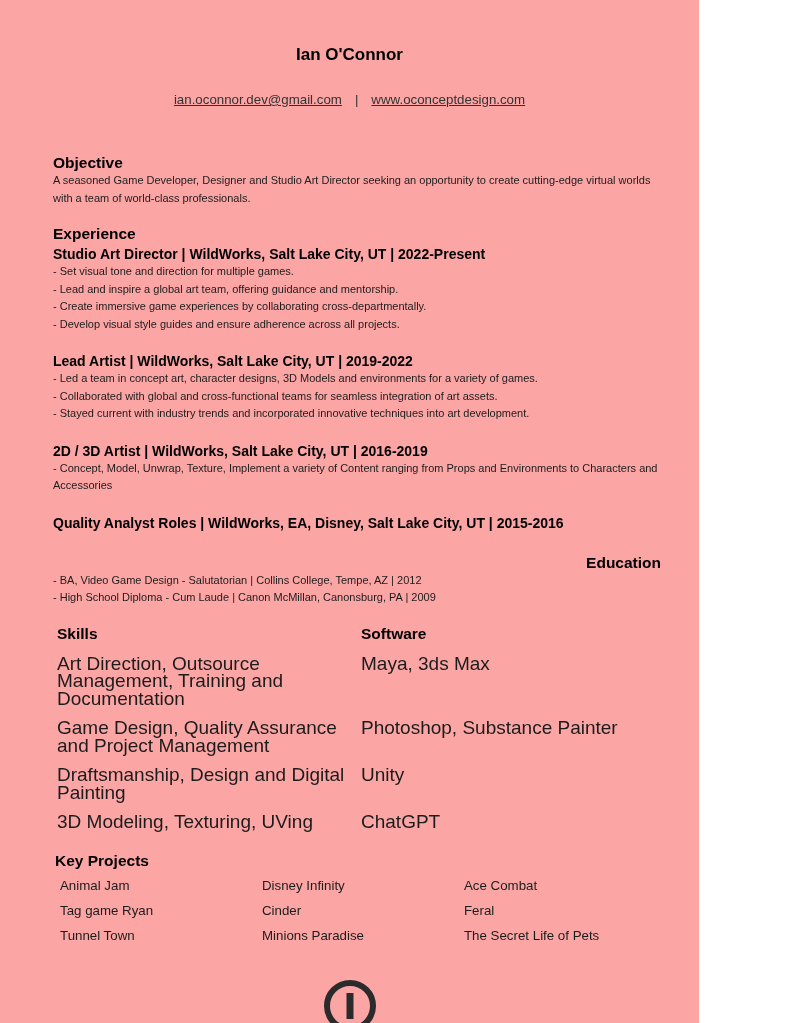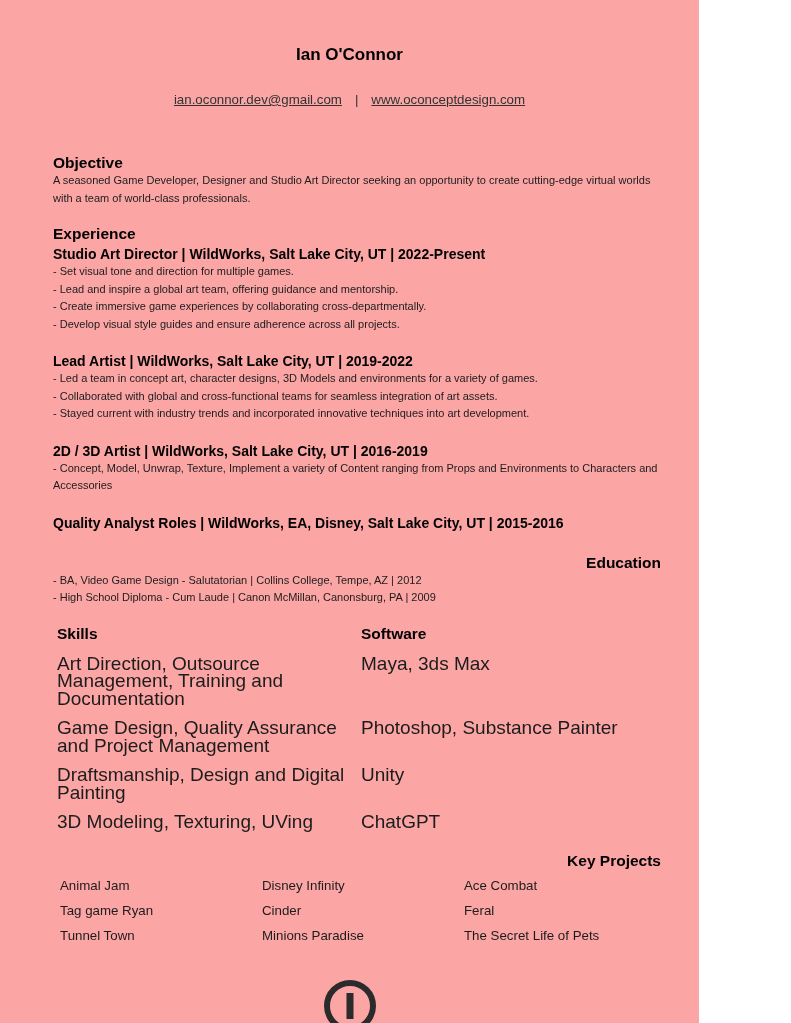--- a/index.html
+++ b/index.html
@@ -76,21 +76,21 @@
     font-size: 19px;
     line-height: 17.5px;
   }
   .skills-grid .head {
     padding-left: 4px;
     font-size: 15.5px;
     line-height: 19px;
     font-weight: 700;
     color: #000000;
   }
-  .projects h2 { margin-top: 20px; padding-left: 2px; text-align: right; }
+  .projects h2 { margin-top: 20px; padding-left: 2px; }
   .projects-grid {
     margin-top: 7px;
     display: grid;
     grid-template-columns: 202px 202px 203px;
     grid-auto-rows: 25px;
   }
   .projects-grid .cell {
     padding-left: 7px;
     font-size: 13.3px;
     line-height: 17.5px;

